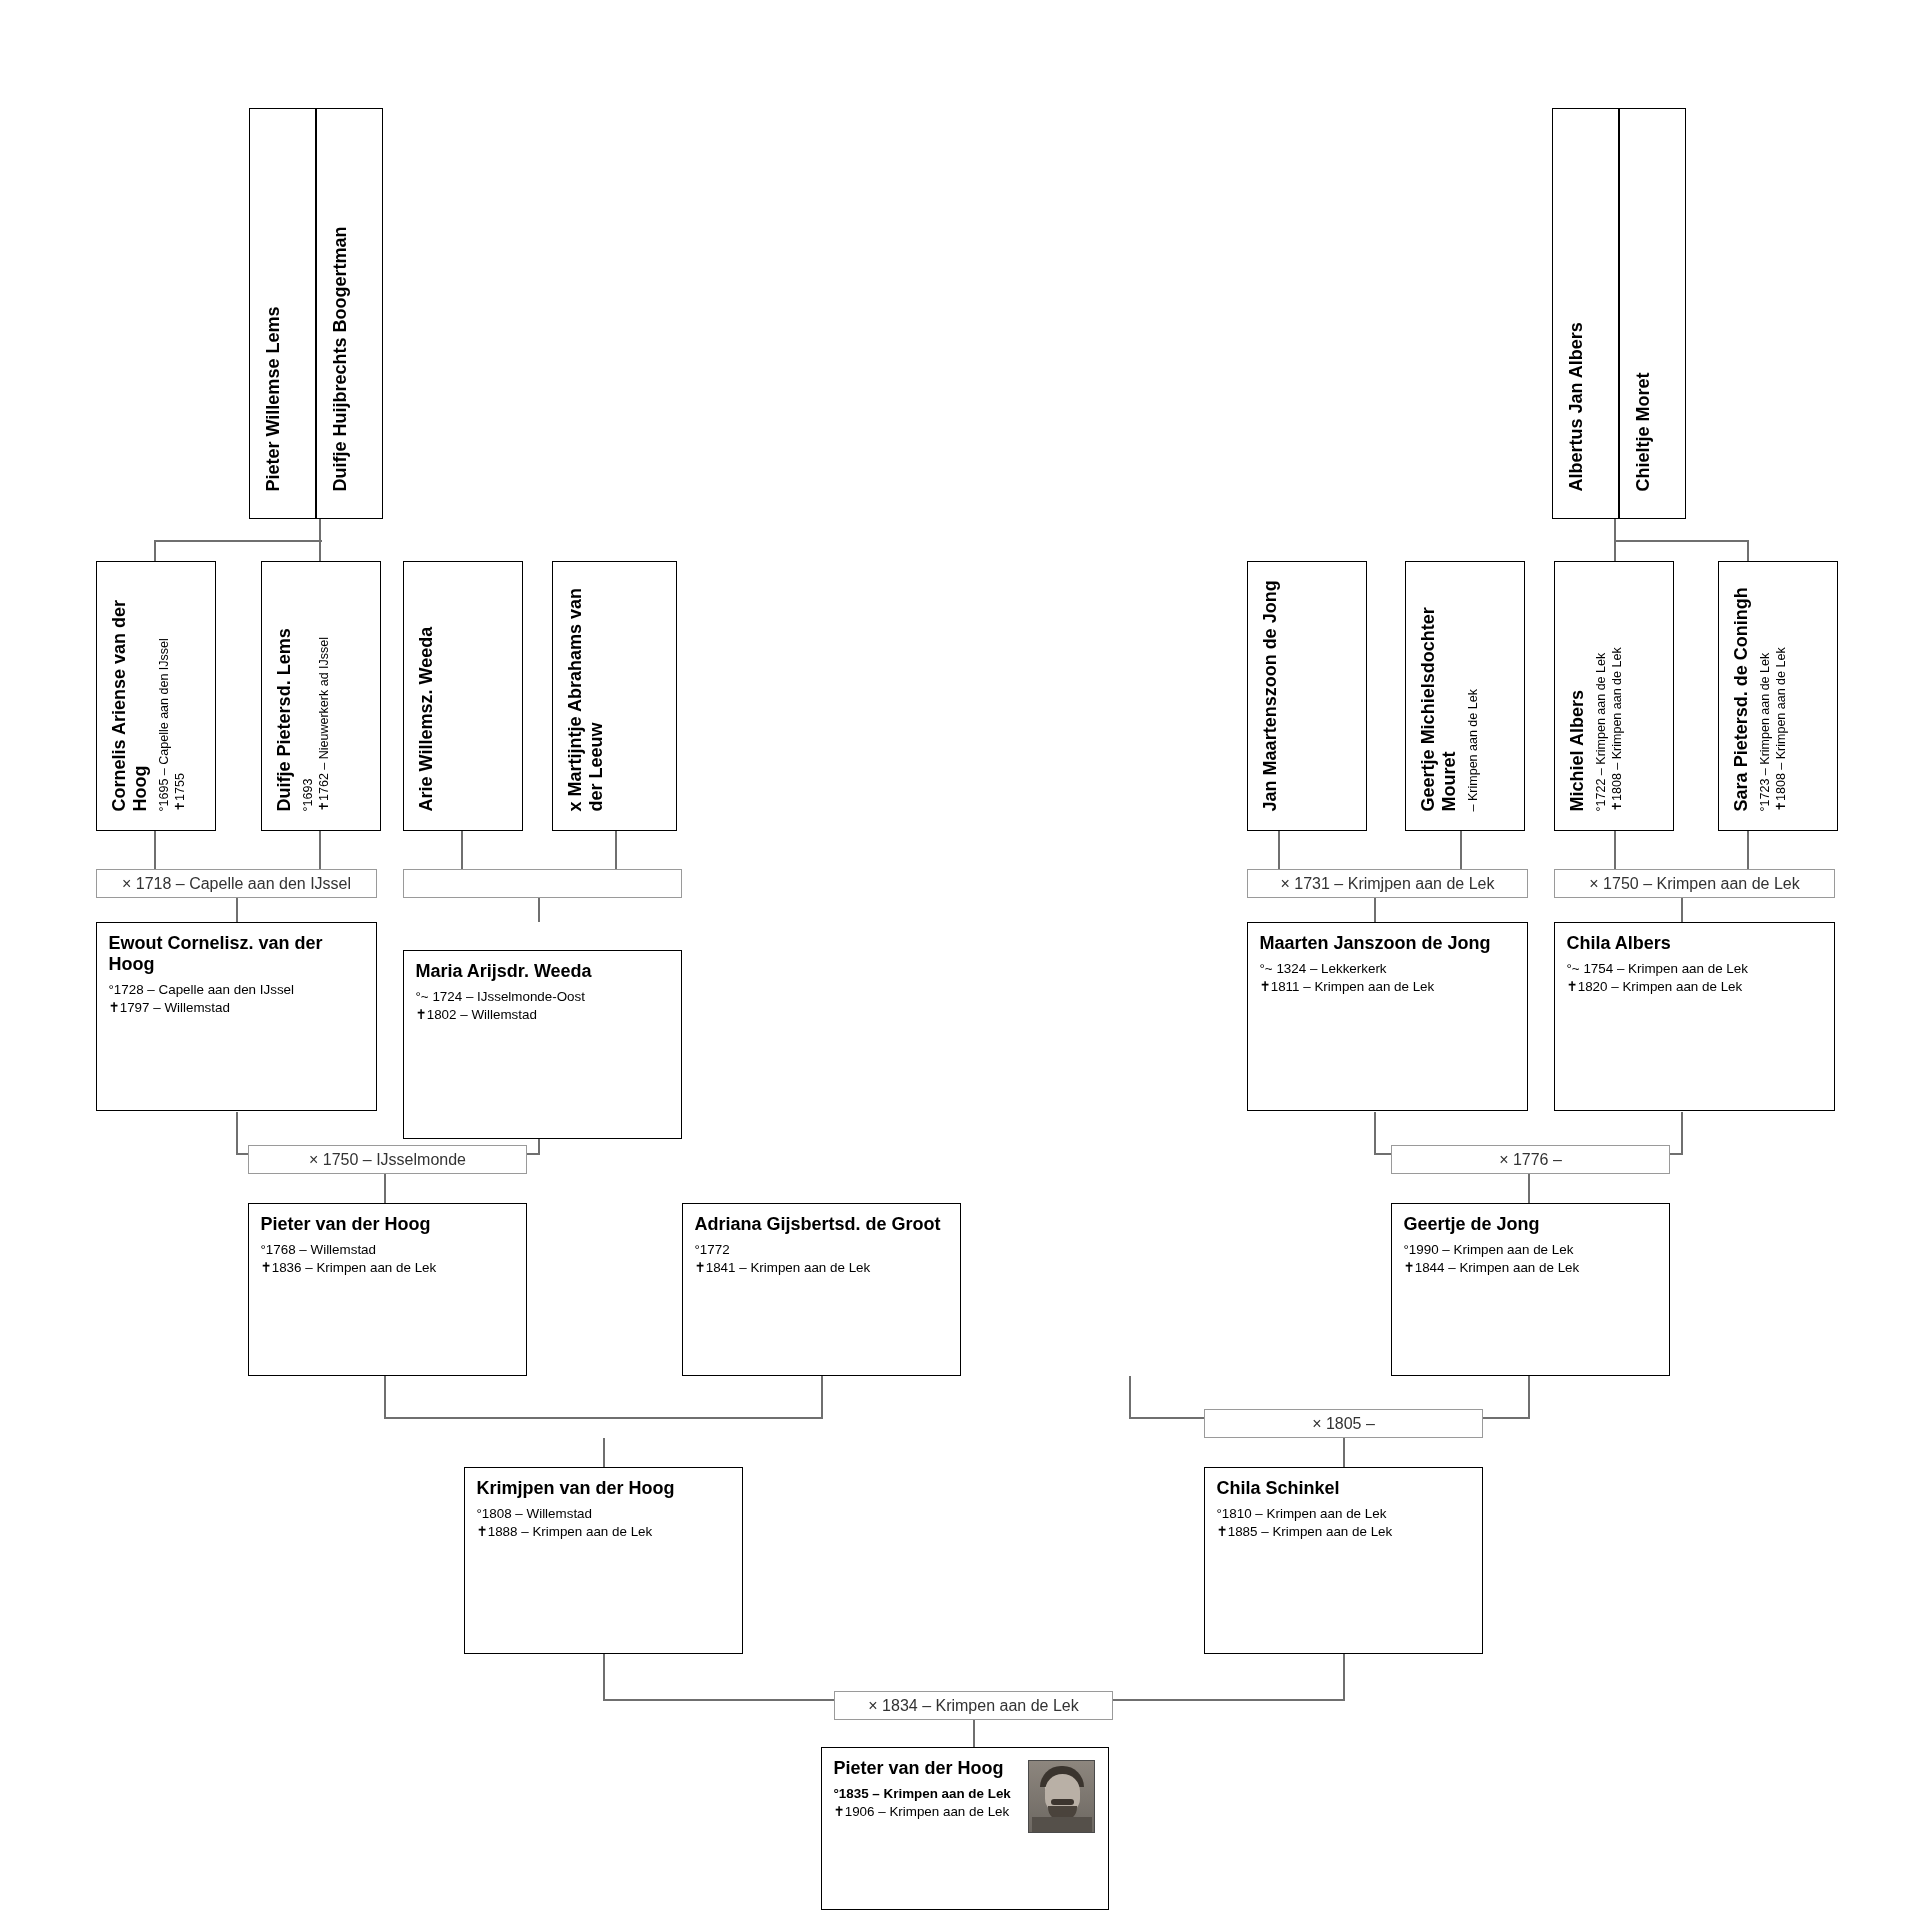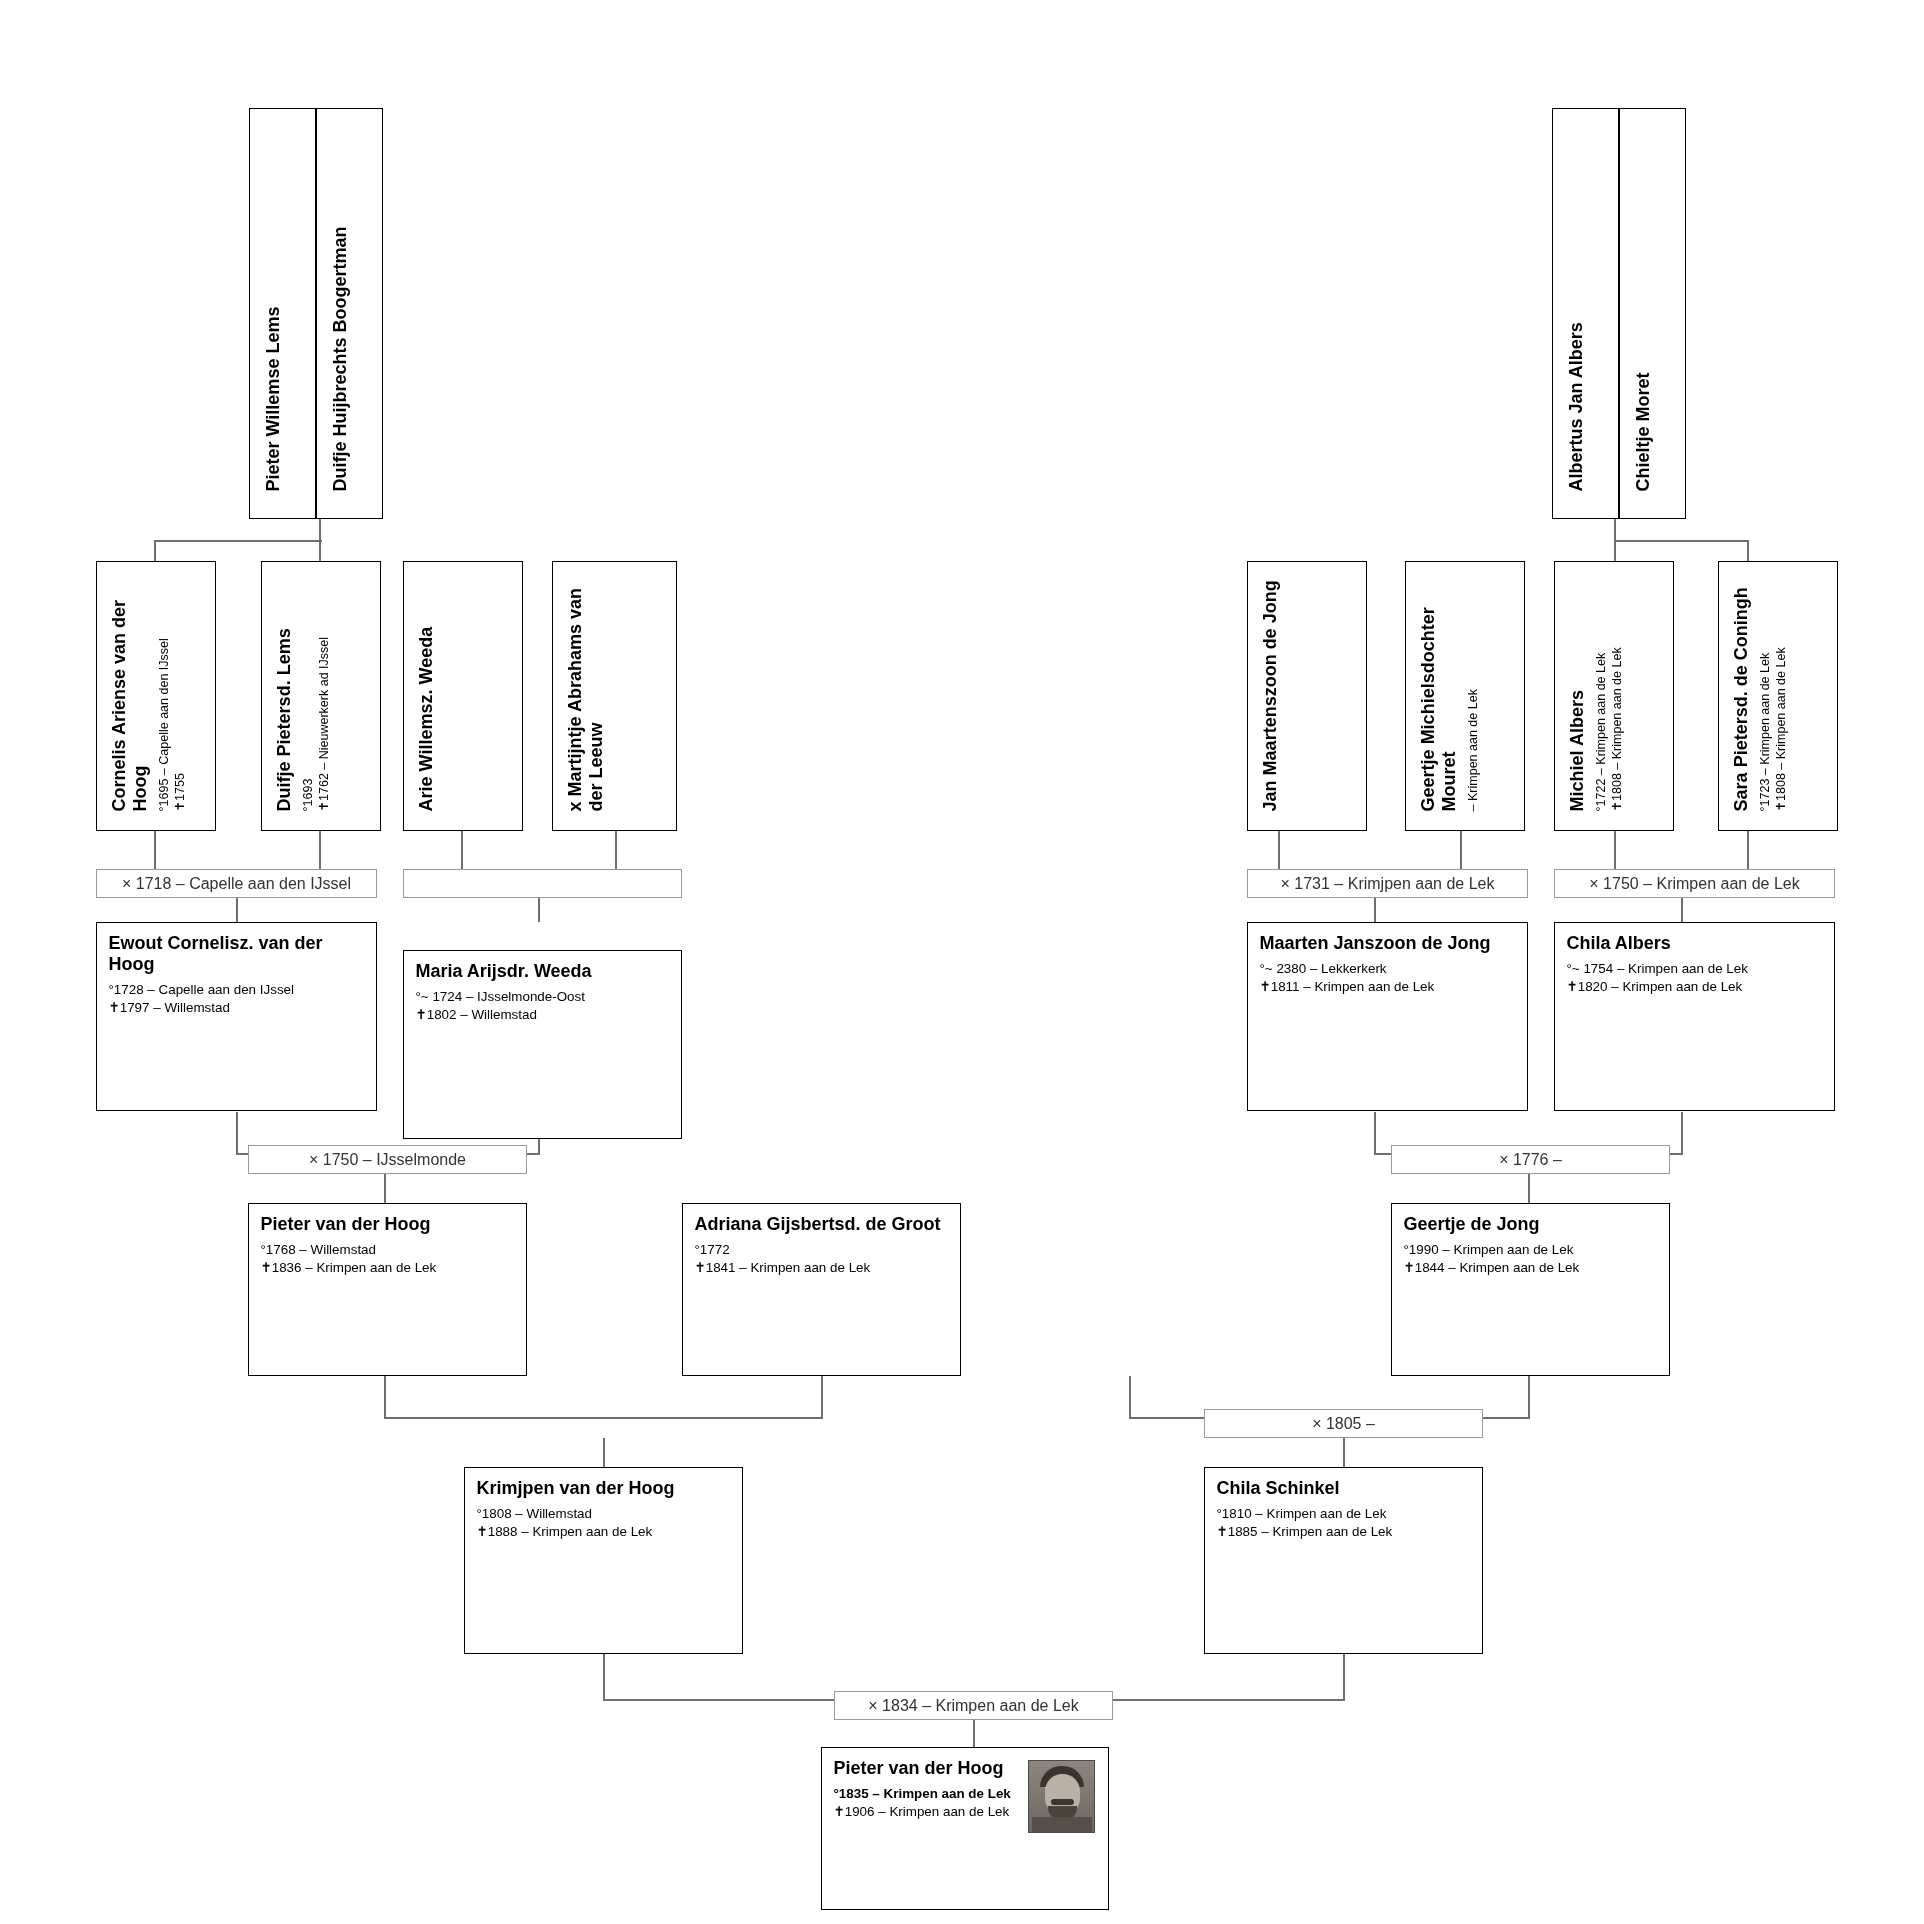--- a/index.html
+++ b/index.html
@@ -278,21 +278,21 @@
     <div class="pname">Maria Arijsdr. Weeda</div>
     <div class="pdates">
       <div>°~ 1724 – IJsselmonde-Oost</div>
       <div>✝1802 – Willemstad</div>
     </div>
   </div>
 
   <div class="pbox" style="left:1247px;top:922px;width:281px;height:189px;">
     <div class="pname">Maarten Janszoon de Jong</div>
     <div class="pdates">
-      <div>°~ 2380 – Lekkerkerk</div>
+      <div>°~ 1324 – Lekkerkerk</div>
       <div>✝1811 – Krimpen aan de Lek</div>
     </div>
   </div>
 
   <div class="pbox" style="left:1554px;top:922px;width:281px;height:189px;">
     <div class="pname">Chila Albers</div>
     <div class="pdates">
       <div>°~ 1754 – Krimpen aan de Lek</div>
       <div>✝1820 – Krimpen aan de Lek</div>
     </div>

